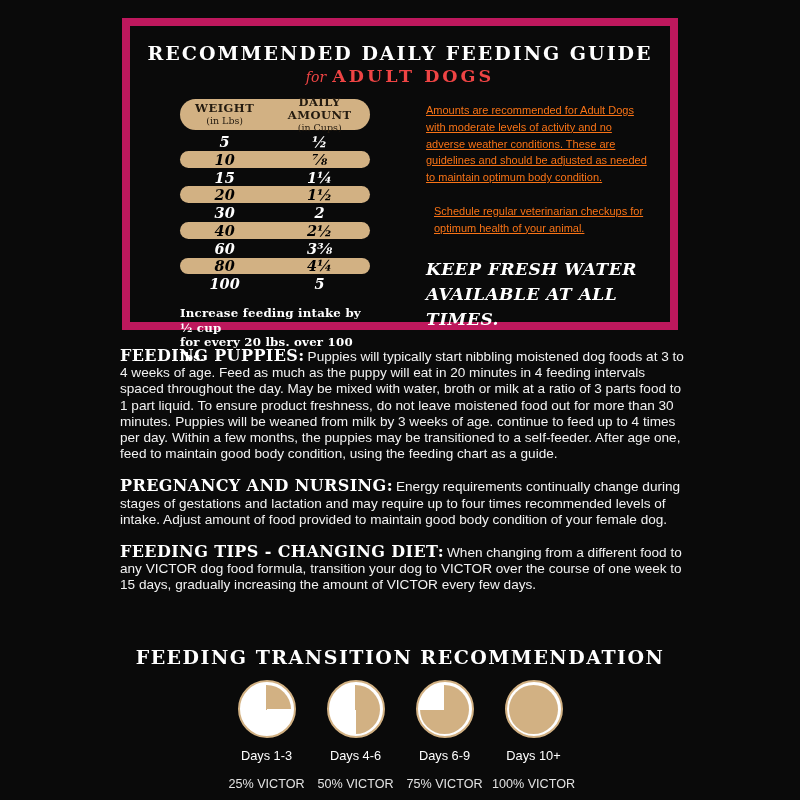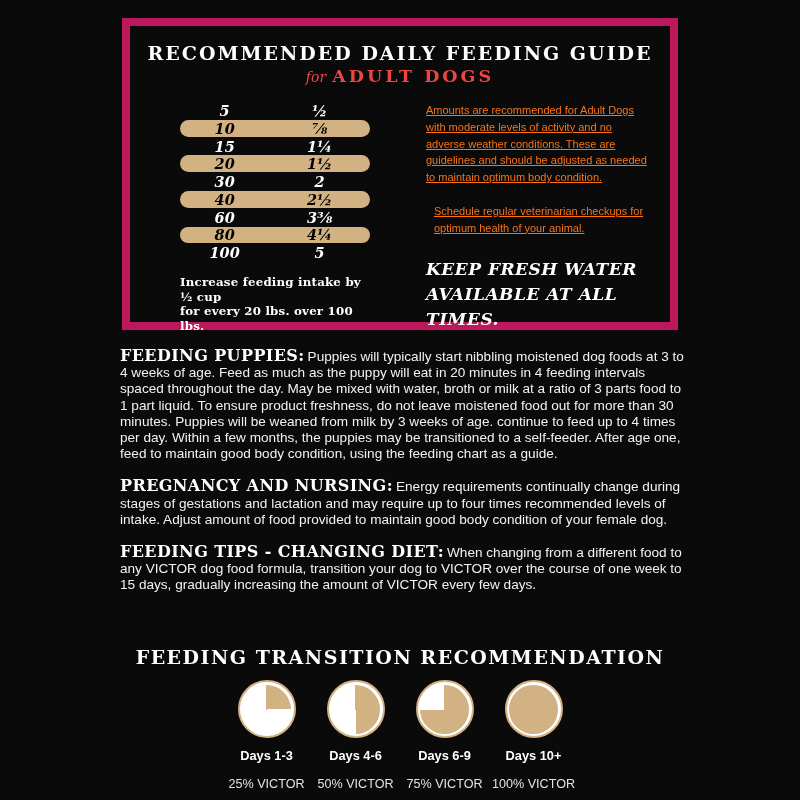--- a/index.html
+++ b/index.html
@@ -72,37 +72,47 @@
     font-family:"DejaVu Serif",serif;font-weight:bold;font-size:19px;
     letter-spacing:1.5px;color:#ffffff;
   }
   .tr-steps{ display:flex;justify-content:center;margin-top:12px; }
   .step{ width:89px; }
   .pie-ring{
     width:58px;height:58px;margin:0 auto;border:2px solid var(--tan);
     border-radius:50%;background:#ffffff;box-sizing:border-box;padding:2.5px;
   }
   .pie-fill{ width:100%;height:100%;border-radius:50%; }
-  .step-label{ margin-top:10px;font-weight:bold;font-size:12.8px;color:#ffffff; }
+  .step-label{ margin-top:10px;font-weight:normal;font-size:12.8px;color:#ffffff; }
   .step-line{ margin-top:14px;font-size:12.6px;line-height:14.5px;color:#e3e3e3; }
 </style>
 </head>
 <body>
 
 <div class="page" style="--tan: #d2b183;">
 
   <div class="guide-box">
     <div class="gb-title">RECOMMENDED DAILY FEEDING GUIDE</div>
     <div class="gb-sub">
       <span class="for">for</span><span class="adult">ADULT DOGS</span>
     </div>
 
     <div class="gb-content">
 
       <div class="feed-table">
+        <div class="ft-header">
+          <div class="ft-h-col c1">
+            <div class="ft-h-label">WEIGHT</div>
+            <div class="ft-h-sub">(in Lbs)</div>
+          </div>
+          <div class="ft-h-col c2">
+            <div class="ft-h-label">DAILY AMOUNT</div>
+            <div class="ft-h-sub">(in Cups)</div>
+          </div>
+        </div>
         <div class="ft-rows">
             <div class="row">
               <span class="cell c1">5</span>
               <span class="cell c2">½</span>
             </div>
             <div class="row pill">
               <span class="cell c1">10</span>
               <span class="cell c2">⅞</span>
             </div>
             <div class="row">

